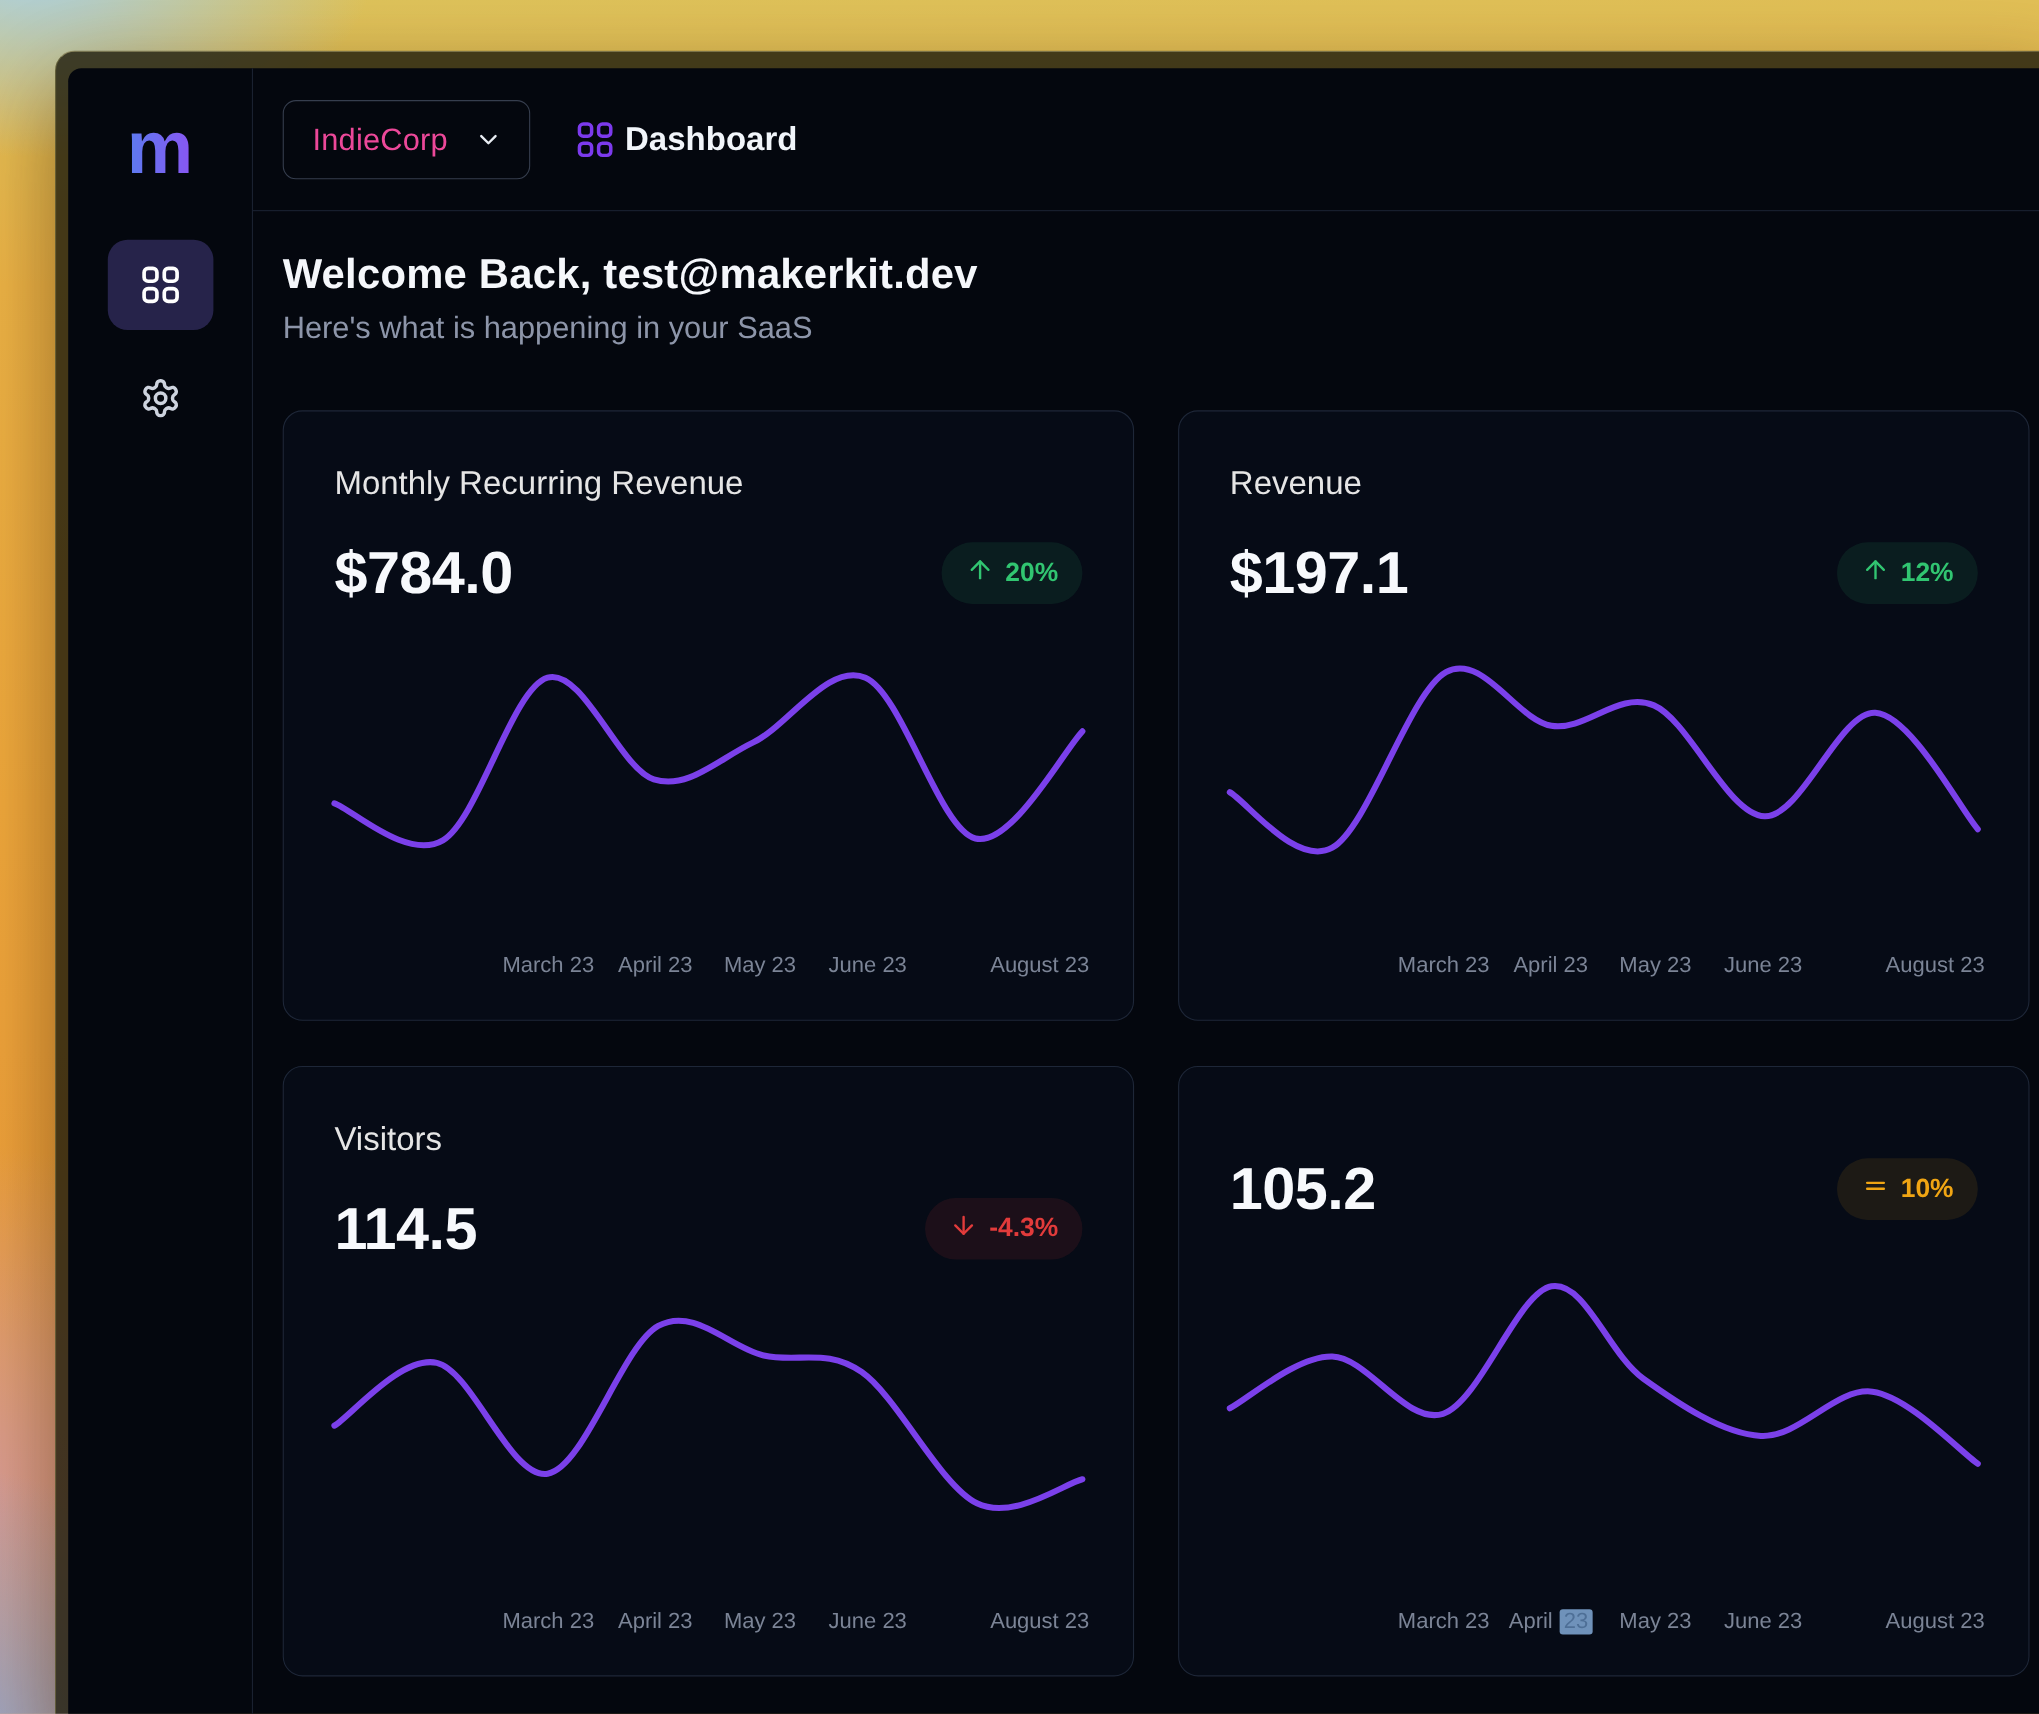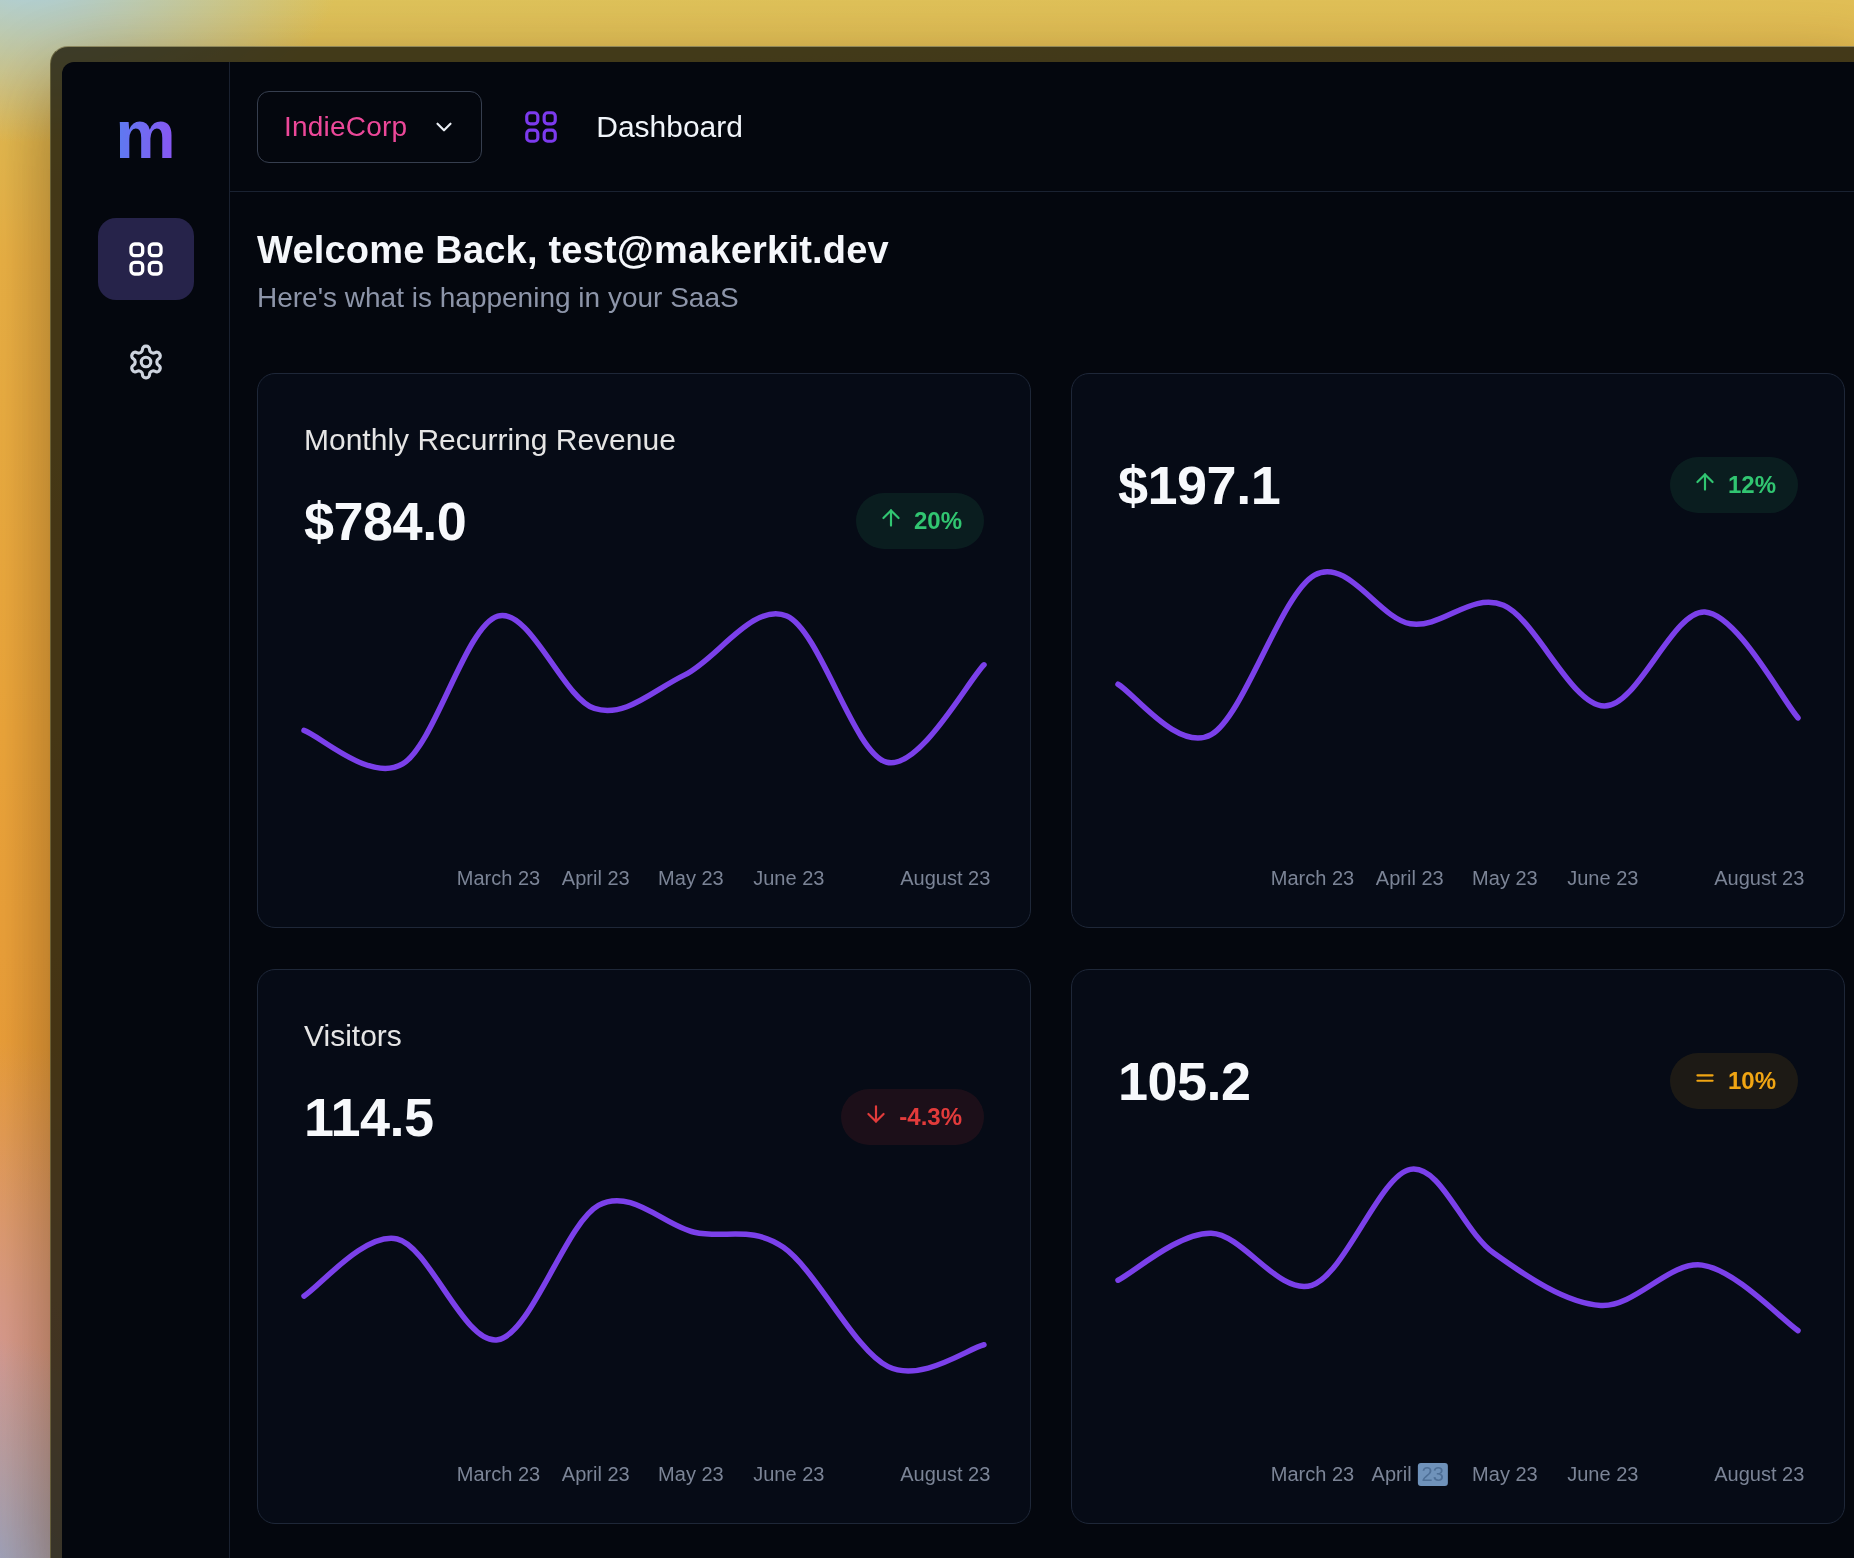--- a/index.html
+++ b/index.html
@@ -50,21 +50,21 @@
     height:130px;flex:0 0 130px;border-bottom:1px solid #1a2231;
     display:flex;align-items:center;padding-left:27px;box-sizing:border-box;
   }
   .ws-btn{
     height:70px;border:1px solid #363e4e;border-radius:12px;background:transparent;
     display:flex;align-items:center;padding:0 24px 0 26px;cursor:pointer;
   }
   .ws-btn .ws-name{font-size:28px;color:#ec4899;font-weight:500;letter-spacing:.2px;}
   .ws-btn .chev{margin-left:24px;}
   .page-head{display:flex;align-items:center;margin-left:40px;}
-  .page-head .ttl{margin-left:36px;font-size:30px;font-weight:400;color:#f1f5fa;}
+  .page-head .ttl{margin-left:8px;font-size:30px;font-weight:700;color:#f1f5fa;}
   
   .main{flex:1;padding:36px 33px 0 27px;box-sizing:border-box;}
   .welcome-title{font-size:38px;font-weight:700;color:#f5f7fb;line-height:44px;letter-spacing:.2px;}
   .welcome-sub{font-size:28px;color:#8d95a9;line-height:34px;margin-top:9px;}
   .grid{
     margin-top:58px;display:grid;grid-template-columns:1fr 1fr;gap:41px 40px;
   }
   .card{
     height:555px;border:1px solid #1e2738;border-radius:18px;background:#060b16;
     box-sizing:border-box;padding:48px 46px 28px 46px;display:flex;flex-direction:column;
@@ -157,20 +157,21 @@
             <div class="x-axis">
                 <span class="axis-label" style="left: 28.6%;">March 23</span>
                 <span class="axis-label" style="left: 42.9%;">April 23</span>
                 <span class="axis-label" style="left: 56.9%;">May 23</span>
                 <span class="axis-label" style="left: 71.3%;">June 23</span>
                 <span class="axis-label" style="left: 94.3%;">August 23</span>
               </div>
           </div>
 
           <div class="card">
+            <div class="card-title">Revenue</div>
             <div class="value-row">
               <span class="card-value">$197.1</span>
               <span class="badge trend-up">
                   <span><svg width="26" height="26" viewBox="0 0 24 24" fill="none" stroke="currentColor" stroke-width="2" stroke-linecap="round" stroke-linejoin="round">
                       <path d="M12 19V5"></path>
                       <path d="M5 12l7-7 7 7"></path>
                     </svg></span>
                   <span>12%</span>
                 </span>
             </div>

